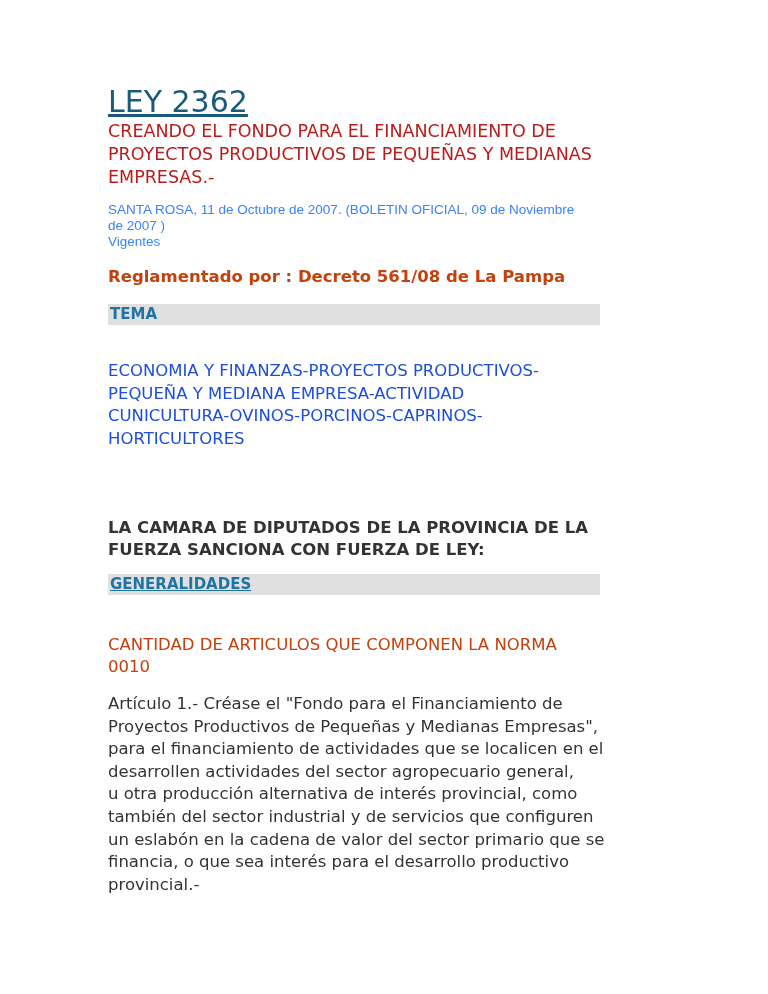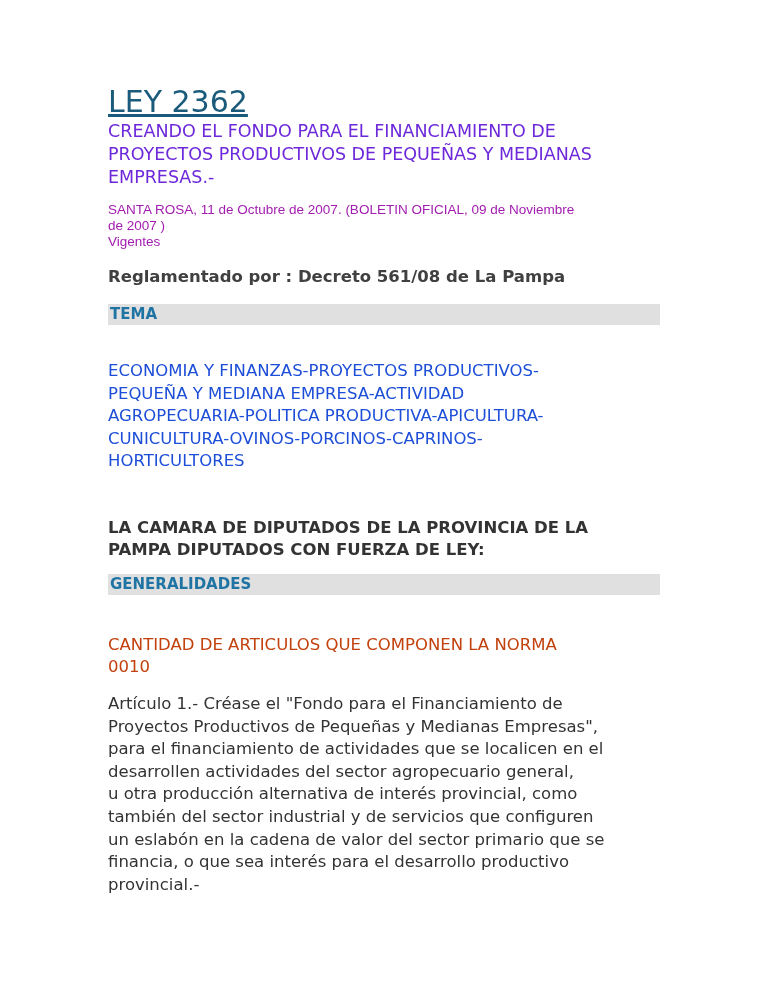--- a/index.html
+++ b/index.html
@@ -33,59 +33,59 @@
       white-space: nowrap;
       text-decoration: underline;
     }
     .law-subtitle {
       position: absolute;
       top: 120px;
       left: 0;
       width: 560px;
       font-size: 17.5px;
       line-height: 23px;
-      color: #6d28d9;
+      color: #b91c1c;
       margin: 0;
     }
     .meta {
       position: absolute;
       top: 202px;
       left: 0;
       width: 560px;
       font-family: "Liberation Sans", sans-serif;
       font-size: 13.5px;
       line-height: 16px;
-      color: #a21caf;
+      color: #3b82f6;
     }
     .meta div { margin: 0; }
     .regl {
       position: absolute;
       top: 266px;
       left: 0;
       font-size: 16.5px;
       line-height: 22px;
       font-weight: bold;
-      color: #404040;
+      color: #c2410c;
       white-space: nowrap;
     }
     .section-bar {
       position: absolute;
       left: 0;
-      width: 552px;
+      width: 492px;
       height: 21px;
       background: #e0e0e0;
       font-size: 15px;
       line-height: 21px;
       font-weight: bold;
       color: #1f74a3;
       padding-left: 2px;
       box-sizing: border-box;
     }
     .bar-tema { top: 304px; }
-    .bar-gen { top: 574px; }
+    .bar-gen { top: 574px; text-decoration: underline; }
     .topics {
       position: absolute;
       top: 360px;
       left: 0;
       width: 560px;
       font-size: 16.5px;
       line-height: 22.5px;
       color: #1d4ed8;
     }
     .enact {
@@ -137,28 +137,27 @@
     <div class="line">Vigentes</div>
   </div>
 
   <div class="regl">Reglamentado por : Decreto 561/08 de La Pampa</div>
 
   <div class="section-bar bar-tema">TEMA</div>
 
   <div class="topics">
     <span class="line">ECONOMIA Y FINANZAS-PROYECTOS PRODUCTIVOS-</span>
     <span class="line">PEQUEÑA Y MEDIANA EMPRESA-ACTIVIDAD</span>
-    <span class="line">AGROPECUARIA-POLITICA PRODUCTIVA-APICULTURA-</span>
     <span class="line">CUNICULTURA-OVINOS-PORCINOS-CAPRINOS-</span>
     <span class="line">HORTICULTORES</span>
   </div>
 
   <div class="enact">
     <span class="line">LA CAMARA DE DIPUTADOS DE LA PROVINCIA DE LA</span>
-    <span class="line">PAMPA DIPUTADOS CON FUERZA DE LEY:</span>
+    <span class="line">FUERZA SANCIONA CON FUERZA DE LEY:</span>
   </div>
 
   <div class="section-bar bar-gen">GENERALIDADES</div>
 
   <div class="count">
     <span class="line">CANTIDAD DE ARTICULOS QUE COMPONEN LA NORMA</span>
     <span class="line">0010</span>
   </div>
 
   <div class="article">

